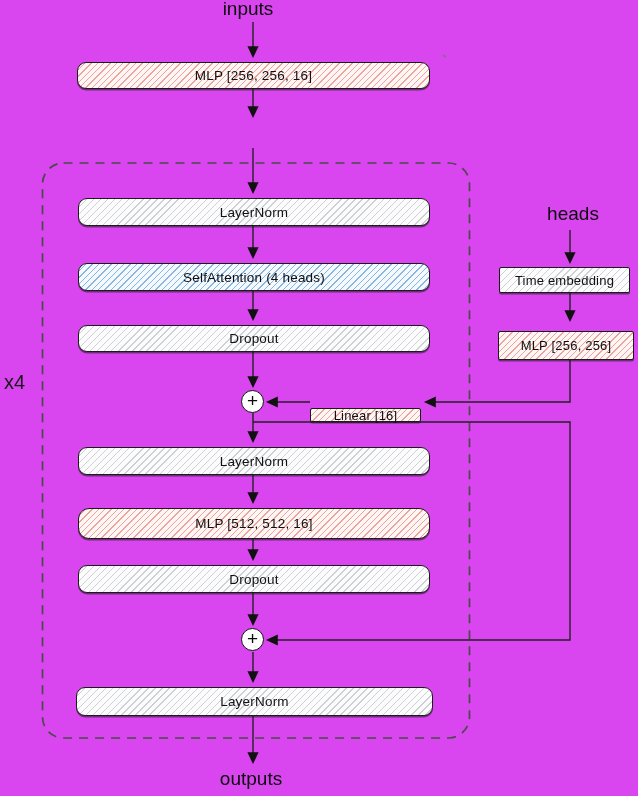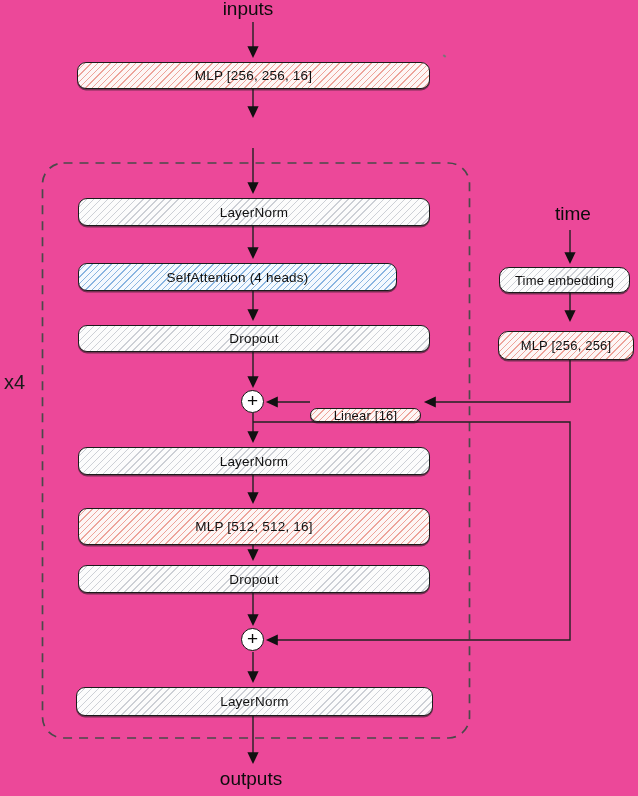--- a/index.html
+++ b/index.html
@@ -5,21 +5,21 @@
   html, body {
     margin: 0;
     padding: 0;
     background: #ffffff;
     font-family: "Liberation Sans", sans-serif;
   }
   .canvas {
     position: relative;
     width: 638px;
     height: 796px;
-    background: #ec4899;
+    background: #d946ef;
     overflow: hidden;
   }
   .wires {
     position: absolute;
     left: 0; top: 0;
     width: 638px; height: 796px;
     z-index: 1;
   }
   .node {
     position: absolute;
@@ -28,21 +28,21 @@
     border-radius: 9px;
     display: flex;
     align-items: center;
     justify-content: center;
     font-size: 13.5px;
     color: #101010;
     letter-spacing: 0.2px;
     z-index: 2;
     box-shadow: 0 1.5px 0 rgba(25,25,25,0.55);
   }
-  .node.small { font-size: 13px; border-radius: 10px; }
+  .node.small { font-size: 13px; border-radius: 2px; }
   .hatch-gray {
     background-color: #fcfcfc;
     background-image: repeating-linear-gradient(135deg,
       rgba(158,164,176,0.50) 0px, rgba(158,164,176,0.50) 1px,
       transparent 1px, transparent 5px);
   }
   .hatch-red {
     background-color: #fdf6f5;
     background-image: repeating-linear-gradient(135deg,
       rgba(224,95,80,0.55) 0px, rgba(224,95,80,0.55) 1px,
@@ -124,31 +124,31 @@
       <line x1="570" y1="230" x2="570" y2="262" marker-end="url(#ah)"></line>
       <line x1="570" y1="292" x2="570" y2="320" marker-end="url(#ah)"></line>
       <polyline points="570,353 570,402 426,402" marker-end="url(#ah)"></polyline>
       <line x1="310" y1="402" x2="268" y2="402" marker-end="url(#ah)"></line>
 
       <polyline points="253,422 570,422 570,640 268,640" marker-end="url(#ah)"></polyline>
     </g>
   </svg>
 
   <div class="io-label" style="left:248px; top:-2px;">inputs</div>
-  <div class="io-label" style="left:573px; top:203px;">time</div>
+  <div class="io-label" style="left:573px; top:203px;">heads</div>
   <div class="io-label" style="left:251px; top:768px;text-align:right;">outputs</div>
   <div class="repeat-label" style="left:4px; top:371px;text-align:right;">x4</div>
 
   <div class="node hatch-red" style="left:77px; top:62px;  width:353px; height:27px;">MLP [256, 256, 16]</div>
   <div class="node hatch-gray" style="left:78px; top:198px; width:352px; height:28px;">LayerNorm</div>
-  <div class="node hatch-blue" style="left:78px; top:263px; width:319px; height:28px;">SelfAttention (4 heads)</div>
+  <div class="node hatch-blue" style="left:78px; top:263px; width:352px; height:28px;">SelfAttention (4 heads)</div>
   <div class="node hatch-gray" style="left:78px; top:325px; width:352px; height:27px;">Dropout</div>
   <div class="node small hatch-red" style="left:310px; top:408px; width:111px; height:14px;">Linear [16]</div>
   <div class="node hatch-gray" style="left:78px; top:447px; width:352px; height:28px;">LayerNorm</div>
-  <div class="node hatch-red" style="left:78px; top:508px; width:352px; height:37px;">MLP [512, 512, 16]</div>
+  <div class="node hatch-red" style="left:78px; top:508px; width:352px; height:31px;border-radius:11px;">MLP [512, 512, 16]</div>
   <div class="node hatch-gray" style="left:78px; top:565px; width:352px; height:28px;">Dropout</div>
   <div class="node hatch-gray" style="left:76px; top:687px; width:357px; height:29px;">LayerNorm</div>
 
   <div class="node small hatch-gray" style="left:499px; top:267px; width:131px; height:26px;">Time embedding</div>
   <div class="node small hatch-red" style="left:498px; top:324px; width:136px; height:29px;margin-top:7px;">MLP [256, 256]</div>
 
   <div class="add-circle" style="left:241px; top:390px;">+</div>
   <div class="add-circle" style="left:241px; top:628px;">+</div>
 
   <div class="speck" style="left:443px; top:55px;"></div>

